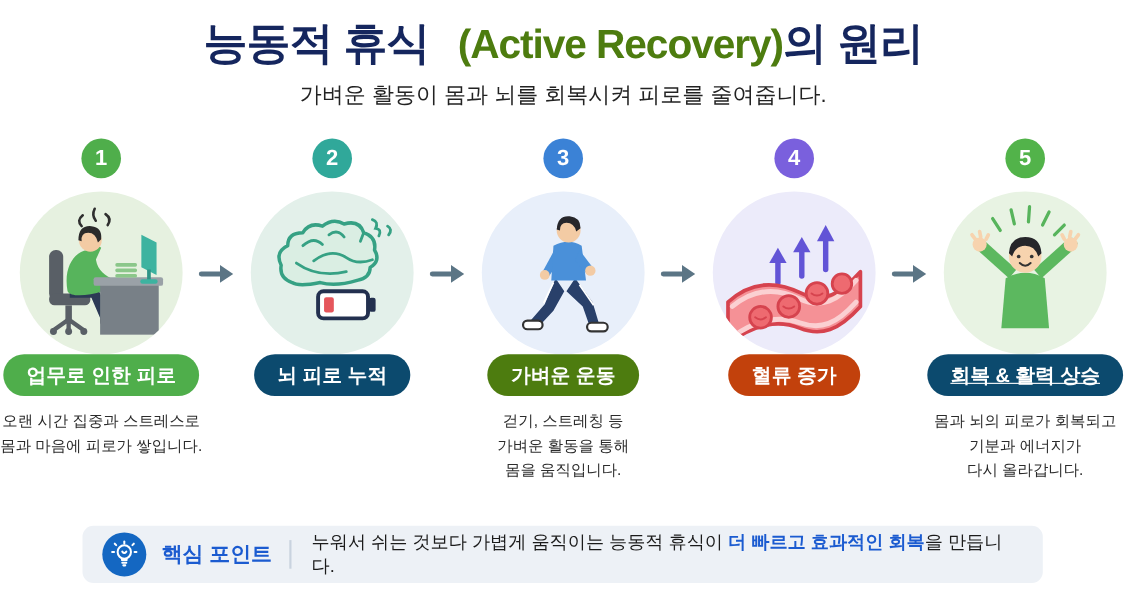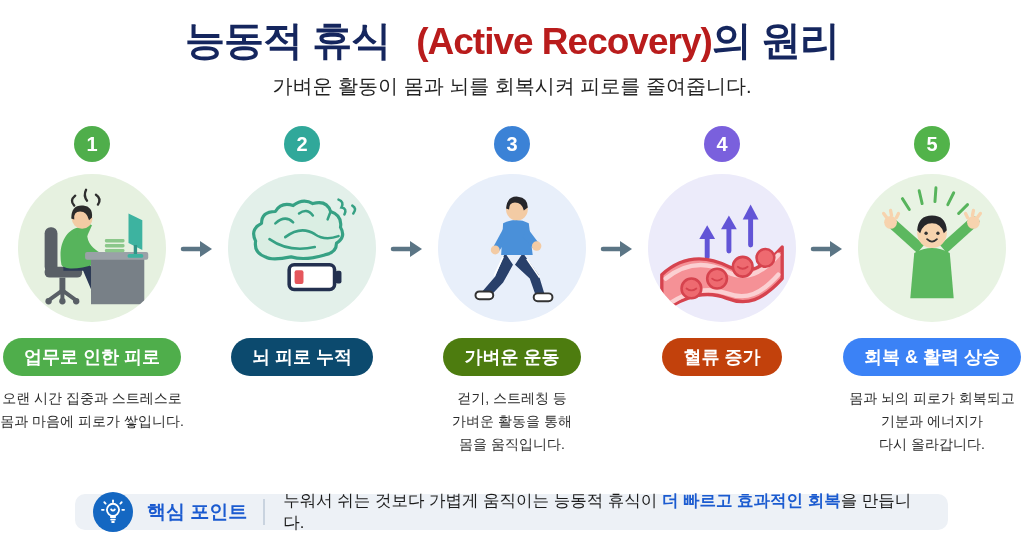--- a/index.html
+++ b/index.html
@@ -3,40 +3,40 @@
 <meta charset="utf-8">
 <style>
   * { margin:0; padding:0; box-sizing:border-box; }
   html,body { width:1024px; height:546px; background:#ffffff; overflow:hidden;
               font-family:"Liberation Sans","DejaVu Sans",sans-serif; }
   .page { position:relative; width:1024px; height:546px; background:#fff; }
 
   
   .header { text-align:center; padding-top:16px; }
   .title { font-size:40px; font-weight:800; letter-spacing:-1px; color:#15265e; line-height:1.2; }
-  .title .en { color:#b91c1c; font-size:37px;margin-left:26px; }
+  .title .en { color:#4d7c0f; font-size:37px;margin-left:26px; }
   .subtitle { margin-top:9px; font-size:20px; color:#222; font-weight:500; }
 
   
   .steps { display:flex; justify-content:center; margin-top:26px; }
   .step { width:184px; flex:0 0 184px; display:flex; flex-direction:column; align-items:center; }
   .badge { width:36px; height:36px; border-radius:50%; color:#fff; font-size:20px; font-weight:700;
            display:flex; align-items:center; justify-content:center; }
   .illus { margin-top:12px; width:148px; height:148px; border-radius:50%; display:flex;
            align-items:center; justify-content:center; overflow:hidden; }
   .illus svg { width:148px; height:148px; display:block; }
-  .pill { margin-top:16px; padding:7px 21px; border-radius:24px; color:#fff;
+  .pill { padding:7px 21px; border-radius:24px; color:#fff;
           font-size:18px; font-weight:700; white-space:nowrap; }
   .desc { margin-top:11px; width:198px; margin-left:-7px; margin-right:-7px;
           font-size:14px; line-height:1.62; color:#2b2b2b; text-align:center; white-space:pre-line; }
   .arrowslot { flex:0 0 26px; width:26px; display:flex; justify-content:center; }
   .arrowslot svg { margin-top:112px; overflow:visible; }
 
   
-  .callout { position:absolute; left:75px; right:76px; bottom:16px; height:36px;
+  .callout { position:absolute; left:75px; right:76px; bottom:16px; height:52px;
              background:#edf1f6; border-radius:10px; display:flex; align-items:center; padding:0 18px; }
   .bulb { width:40px; height:40px; border-radius:50%; background:#1467c2; flex:0 0 40px;
           display:flex; align-items:center; justify-content:center; }
   .callout-label { color:#1b5bd0; font-size:19px; font-weight:800; margin:0 16px 0 14px; white-space:nowrap; }
   .vdivider { width:2px; height:26px; background:#c9d3df; margin-right:18px; }
   .callout-text { font-size:16.5px; color:#1b1b1b; font-weight:500; }
   .callout-text .hl { color:#1b5bd0; font-weight:800; }
 </style>
 </head>
 <body>
@@ -207,21 +207,21 @@
           <circle cx="117" cy="49" r="6.5" fill="#f7d3ae"></circle>
           <path d="M121 44 l3 -4 M116 42 l1 -5 M111 44 l-2 -4" stroke="#f7d3ae" stroke-width="3.4" stroke-linecap="round"></path>
           <path d="M57 80 Q75 70 93 80 L97 126 L53 126 Z" fill="#5cb85f"></path>
           <circle cx="75" cy="60" r="15" fill="#f7d3ae"></circle>
           <path d="M60 57 q1 -15 15 -15 q14 0 15 15 l-3 3 q-3 -10 -12 -10 q-9 0 -12 10 z" fill="#26262a"></path>
           <circle cx="69" cy="60" r="1.7" fill="#333"></circle>
           <circle cx="81" cy="60" r="1.7" fill="#333"></circle>
           <path d="M70 66 q5 5 10 0" stroke="#333" stroke-width="1.8" fill="none" stroke-linecap="round"></path>
         </svg>
       </div>
-      <div class="pill" style="background: #3b82f6;">회복 &amp; 활력 상승</div>
+      <div class="pill" style="background: #0c4a6e; text-decoration: underline;">회복 &amp; 활력 상승</div>
       <p class="desc">몸과 뇌의 피로가 회복되고
 기분과 에너지가
 다시 올라갑니다.</p>
     </div>
 
   </div>
 
   <div class="callout" style="background: rgb(237, 241, 246);">
     <div class="bulb">
       <svg width="26" height="26" viewBox="0 0 24 24" fill="none" stroke="#ffffff" stroke-width="1.7" stroke-linecap="round">

